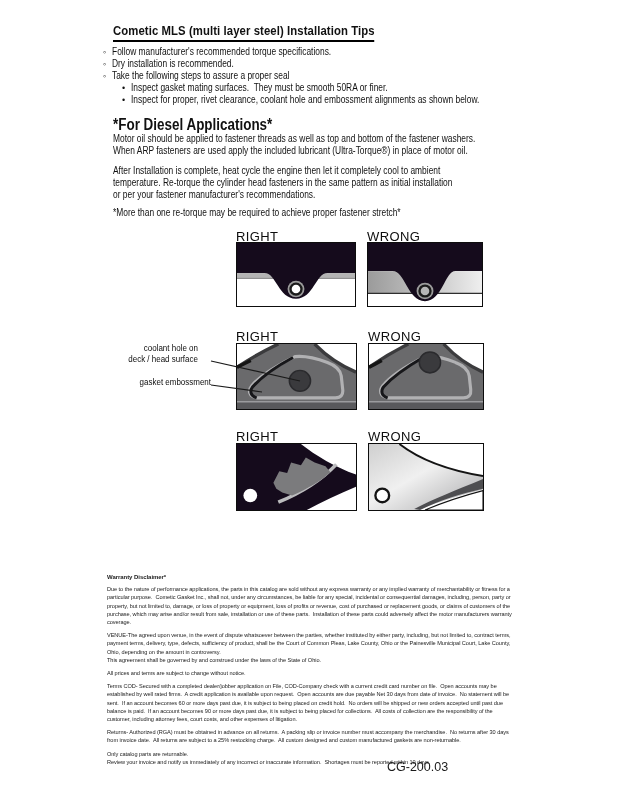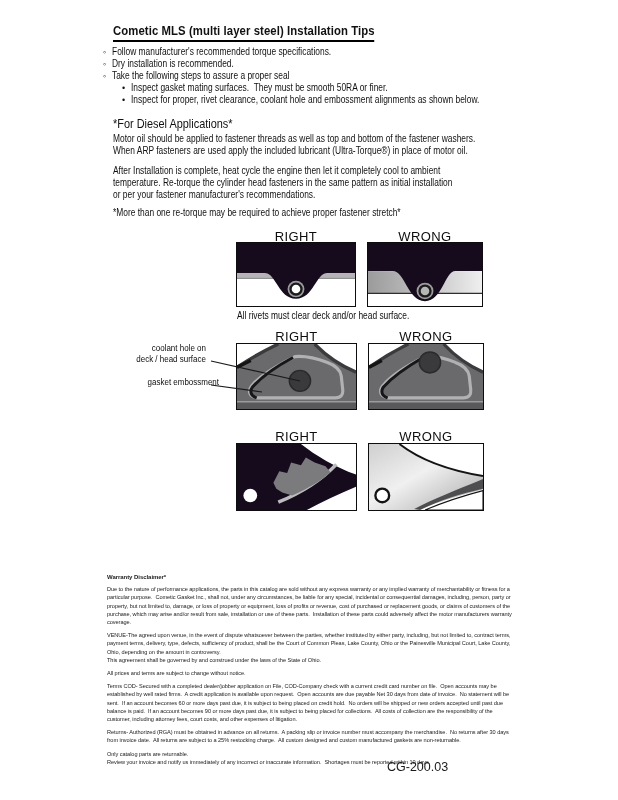--- a/index.html
+++ b/index.html
@@ -9,24 +9,24 @@
   .cond{transform:scaleX(0.84);transform-origin:0 50%;display:inline-block;white-space:pre-wrap;}
   .condR{transform:scaleX(0.84);transform-origin:100% 50%;display:inline-block;white-space:pre-line;}
   
   .title{left:113px;top:23px;font-size:13.5px;font-weight:bold;letter-spacing:.1px;}
   .title .inner{border-bottom:2px solid #000;padding-bottom:2px;}
   
   .tip{position:absolute;left:103px;display:flex;align-items:flex-start;font-size:10px;line-height:12px;}
   .tip .tip-marker{width:9px;flex:none;font-size:9px;line-height:12px;color:#111;}
   .tip.lv2{left:122px;}
   
-  .h2{font-size:13px;font-weight:normal;}
+  .h2{font-size:16px;font-weight:bold;}
   .body10{font-size:10px;line-height:12px;}
   
-  .dlabel{position:absolute;font-size:13px;letter-spacing:.4px;text-align:center;color:#0d0d0d;}
+  .dlabel{position:absolute;font-size:13px;letter-spacing:.4px;color:#0d0d0d;}
   .dbox{position:absolute;border:1.6px solid #0d0d0d;background:#fff;box-sizing:border-box;}
   .dbox svg{display:block;width:100%;height:100%;}
   .dcaption{position:absolute;font-size:10px;line-height:12px;color:#0d0d0d;}
   .callout{position:absolute;font-size:9.5px;line-height:10.5px;text-align:right;color:#0d0d0d;}
   
   .legal{position:absolute;left:107px;top:573px;width:406px;font-size:5.6px;line-height:8.2px;
          letter-spacing:-.05px;color:#222;}
   .legal h3{margin:0 0 4px 0;font-size:6px;}
   .legal p{margin:0 0 5px 0;white-space:pre-wrap;}
   .footer-code{position:absolute;left:387px;top:760px;font-size:12.5px;color:#1a1a1a;}
@@ -100,32 +100,29 @@
         </linearGradient>
       </defs>
       <rect x="0" y="29" width="116" height="23" fill="url(#g1)"></rect>
       <line x1="0" y1="52" x2="116" y2="52" stroke="#2e2e2e" stroke-width="1.1"></line>
       <path d="M0,0 H116 V29 H89 C78,29 76,60 58,60 C40,60 38,29 25,29 H0 Z" fill="#150b1c"></path>
       <circle cx="58" cy="49.5" r="8.6" fill="#9c9c9c"></circle>
       <circle cx="58" cy="49.5" r="5.6" fill="#b6b6b6" stroke="#1b1b1b" stroke-width="2.4"></circle>
     </svg>
   </div>
 
-  <div class="dcaption" style="left:237px;top:310px">
-    <span class="cond">All rivets must clear deck and/or head surface.</span>
-  </div>
 
   <div class="dlabel" style="left:236px;top:329px;width:121px">RIGHT</div>
   <div class="dlabel" style="left:368px;top:329px;width:116px">WRONG</div>
 
-  <div class="callout" style="left:96px;top:343px;width:110px">
+  <div class="callout" style="left:88px;top:343px;width:110px">
     <span class="condR">coolant hole on
 deck / head surface</span>
   </div>
-  <div class="callout" style="left:109px;top:377px;width:110px">
+  <div class="callout" style="left:101px;top:377px;width:110px">
     <span class="condR">gasket embossment</span>
   </div>
 
   <div class="dbox" style="left:236px;top:343px;width:121px;height:67px">
     <svg viewBox="0 0 121 67" preserveAspectRatio="none">
       <rect width="121" height="67" fill="#6a6a6c"></rect>
       <rect y="59.5" width="121" height="7.5" fill="#59595c"></rect>
       <line x1="0" y1="59.5" x2="121" y2="59.5" stroke="#9b9b9e" stroke-width="1.4"></line>
       <path d="M0,0 H42 Q21,10 0,24 Z" fill="#ffffff"></path>
       <path d="M42,0 Q21,10 0,24" stroke="#3b3b3d" stroke-width="3.4" fill="none"></path>

